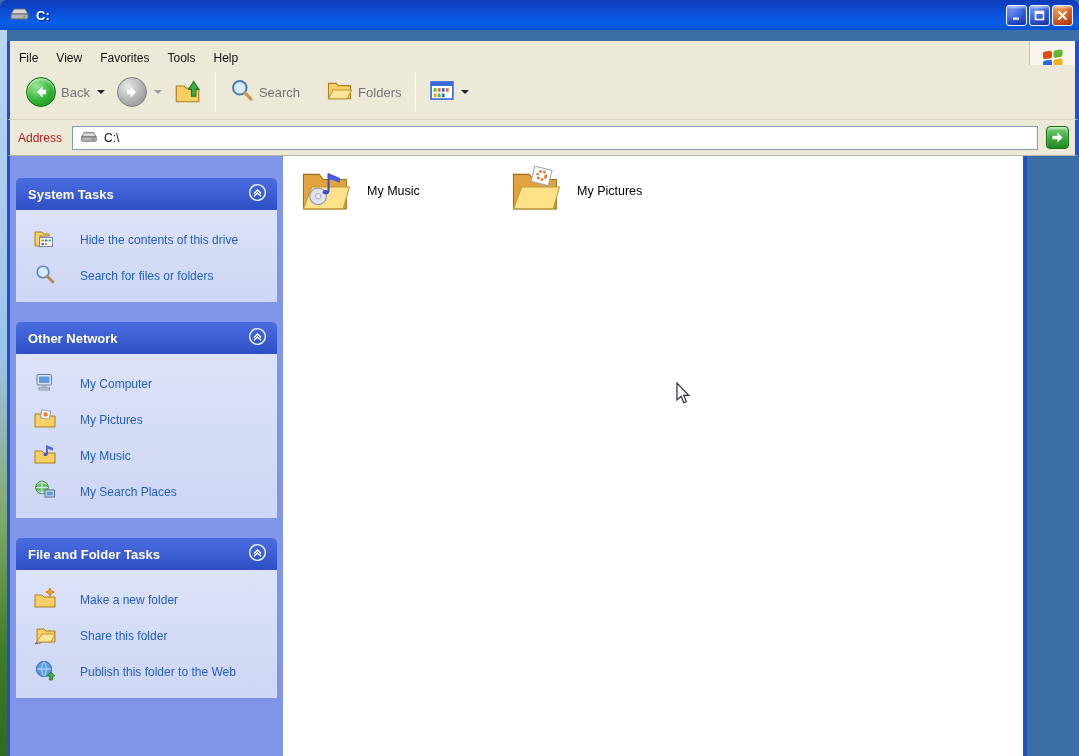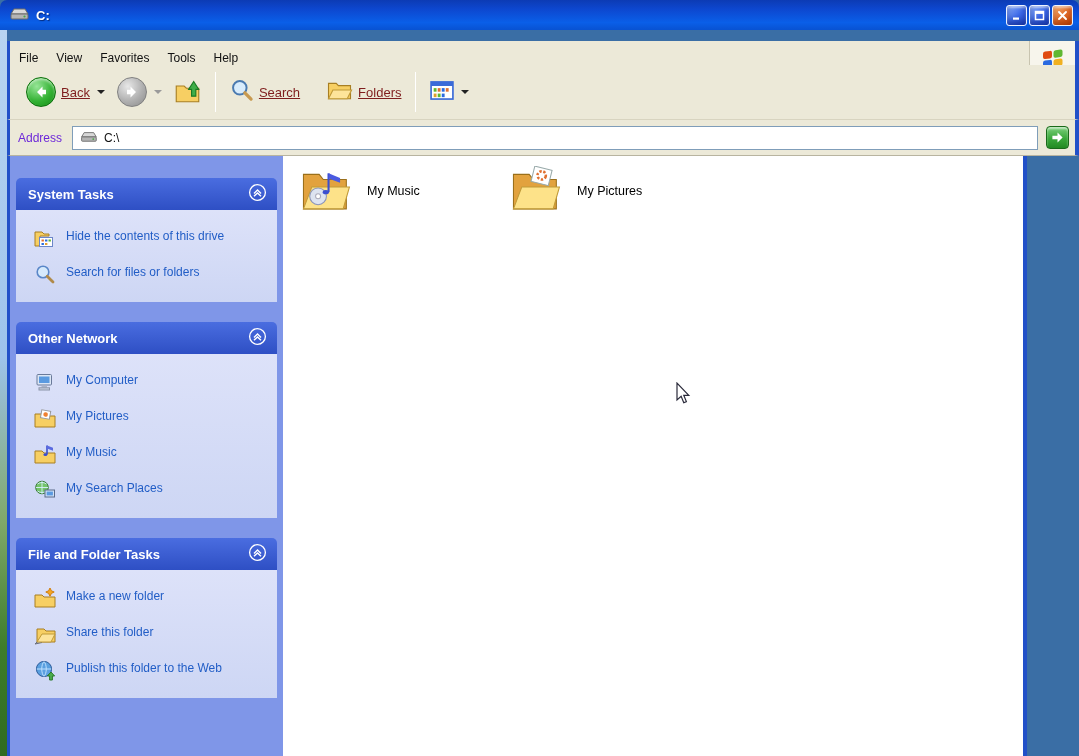--- a/index.html
+++ b/index.html
@@ -32,52 +32,52 @@
     border-left:3px solid #2150c8; border-right:4px solid #2150c8; }
   .menubar { top:41px; height:34px; display:flex; align-items:center;
     border-bottom:1px solid #d8d4c0; }
   .menu-item { font-size:12px; color:#111; padding:4px 9px; }
   .logo-box { margin-left:auto; width:46px; height:33px; background:#f7f5ec;
     border-left:1px solid #c8c4b0; display:flex; align-items:center; justify-content:center; }
 
   .toolbar { top:65px; height:55px; display:flex; align-items:center;
     border-bottom:1px solid #d8d4c0; padding-left:10px; }
   .tbtn { display:flex; align-items:center; gap:5px; padding:4px 6px; border-radius:3px; }
-  .tbtn .lbl { font-size:13px; color:#7f1d1d;text-decoration:underline; }
+  .tbtn .lbl { font-size:13px; color:#737373; }
   .caret { width:0; height:0; border-left:4px solid transparent; border-right:4px solid transparent;
     border-top:4px solid #222; margin-left:2px; }
   .caret.dim { border-top-color:#9a9a9a; }
   .navcircle { width:30px; height:30px; border-radius:50%; display:flex; align-items:center; justify-content:center; }
   .navcircle.back { background:radial-gradient(circle at 35% 30%,#97e697 0%,#34b234 55%,#0f8a0f 100%);
     border:1px solid #0a700a; box-shadow:inset 0 2px 3px rgba(255,255,255,.6); }
   .navcircle.fwd { background:radial-gradient(circle at 35% 30%,#e8e8e8 0%,#b0b0b0 55%,#8a8a8a 100%);
     border:1px solid #808080; }
   .tsep { width:1px; height:40px; background:#cfcab8; border-right:1px solid #fff; margin:0 8px; }
 
   .addressbar { top:120px; height:36px; display:flex; align-items:center; padding:0 6px 0 8px;
     border-bottom:1px solid #b8b4a0; }
-  .addr-label { font-size:12px; color:#6d28d9; padding-right:10px; }
+  .addr-label { font-size:12px; color:#b91c1c; padding-right:10px; }
   .addr-combo { flex:1; height:24px; background:#fff; border:1px solid #7f9db9;
     display:flex; align-items:center; padding:0 6px; gap:6px; margin-right:8px; }
   .addr-combo .val { font-size:12px; color:#111; }
   .go-btn { width:23px; height:23px; border-radius:4px; border:1px solid #1a6a1a;
     background:linear-gradient(180deg,#7ccf7c 0%,#3aa83a 55%,#238a23 100%);
     display:flex; align-items:center; justify-content:center;
     box-shadow:inset 0 2px 2px rgba(255,255,255,.55); }
 
   
   .bodywrap { position:absolute; left:7px; top:156px; width:1020px; height:600px;
     border-left:3px solid #2150c8; border-right:4px solid #2150c8; display:flex; background:#fff; }
   .sidebar { width:273px; background:#7f96e8; padding:22px 6px 0 6px; overflow:hidden; }
   .panel { width:261px; margin-bottom:20px; }
   .panel-header { height:32px; border-radius:5px 5px 0 0; display:flex; align-items:center;
     padding:0 10px 0 12px; background:linear-gradient(180deg,#4a6de0 0%,#2e4fc4 100%); }
   .panel-header .ph-title { color:#fff; font-weight:bold; font-size:13px; flex:1; }
   .panel-body { background:linear-gradient(180deg,#dde2f9 0%,#cdd6f4 100%); padding:10px 6px 10px 14px; }
-  .task { display:flex; align-items:flex-start; gap:10px; padding:7px 4px; }
+  .task { display:flex; align-items:flex-end; gap:24px; padding:7px 4px; }
   .task .ticon { flex:none; width:22px; height:22px; }
   .task .tlabel { font-size:12px; color:#215dc6; line-height:1.3; padding-top:2px; max-width:195px; }
 
   .main { position:relative; flex:1; background:#fff; }
   .tile { position:absolute; top:10px; width:195px; display:flex; align-items:center; gap:12px; }
   .tile .tile-label { font-size:12.5px; color:#000; }
   .tile.t0 { left:17px; } .tile.t1 { left:227px; }
   .cursor { position:absolute; left:392px; top:226px; }
 </style>
 </head>

